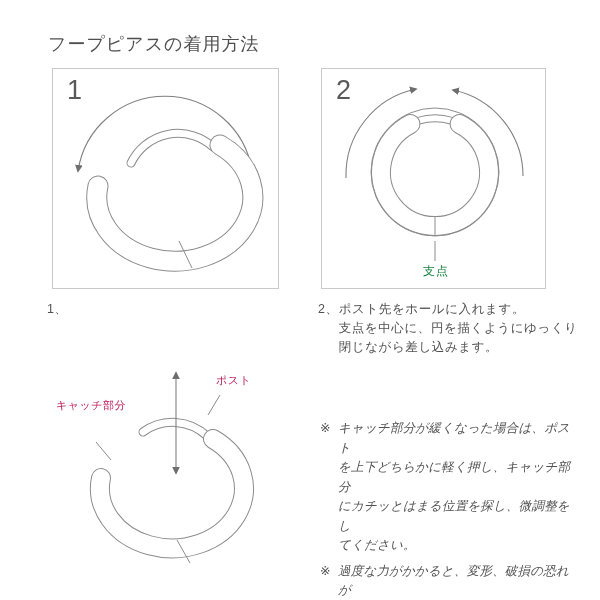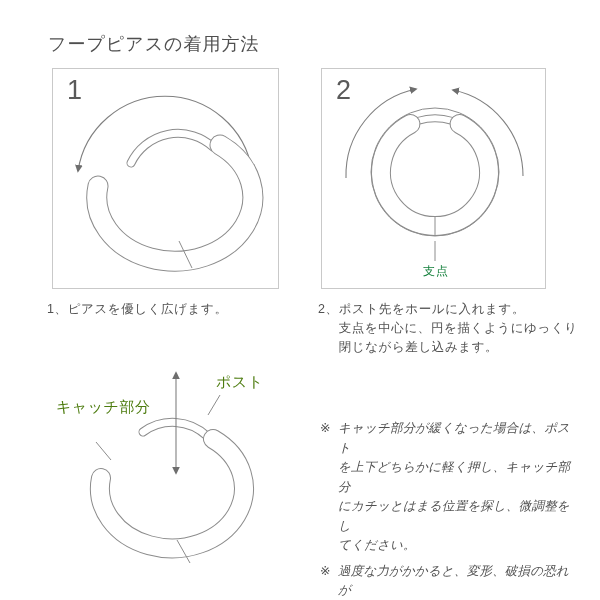--- a/index.html
+++ b/index.html
@@ -25,21 +25,21 @@
     position:absolute;left:101px;top:194px;font-size:12px;color:#15803d;letter-spacing:1px;
   }
   .caption{
     display:flex;font-size:12.5px;line-height:19px;color:#515151;letter-spacing:0.6px;
   }
   .caption .marker{flex:0 0 20px;}
   .caption .body{white-space:pre-line;}
   .caption-1{left:47px;top:300px;width:240px;}
   .caption-1 .marker{flex:0 0 19px;}
   .caption-2{left:318px;top:300px;width:262px;}
-  .part-label{font-size:15px;color:#4d7c0f;letter-spacing:0.5px;}
+  .part-label{font-size:11px;color:#be185d;letter-spacing:0.5px;}
   .label-post{left:216px;top:373px;}
   .label-catch{left:56px;top:398px;}
   .notes{left:320px;top:419px;width:256px;}
   .note{
     display:flex;font-size:12.5px;line-height:19.5px;color:#515151;
     letter-spacing:0.2px;margin-bottom:6px;
   }
   .note .marker{flex:0 0 18px;}
   .note .body{white-space:pre-line;font-style:italic;}
 </style>
@@ -90,21 +90,20 @@
 
     <path d="M 113 147 L 113 167" fill="none" stroke="#8c8c8c" stroke-width="1"></path>
     <path d="M 113 172 L 113 192" fill="none" stroke="#8c8c8c" stroke-width="1"></path>
   </svg>
   <div class="step-num">2</div>
   <div class="fulcrum-label">支点</div>
 </div>
 
 <div class="abs caption caption-1">
   <span class="marker">1、</span>
-  <span class="body">ピアスを優しく広げます。</span>
 </div>
 
 <div class="abs caption caption-2">
   <span class="marker">2、</span>
   <span class="body">ポスト先をホールに入れます。
 支点を中心に、円を描くようにゆっくり
 閉じながら差し込みます。</span>
 </div>
 
 <svg class="abs" style="left:40px;top:355px;" width="270" height="235" viewBox="0 0 270 235">

